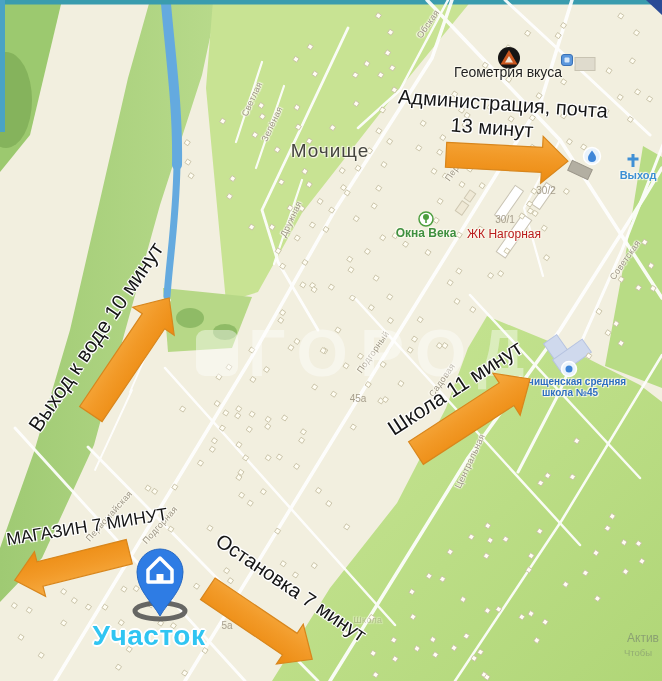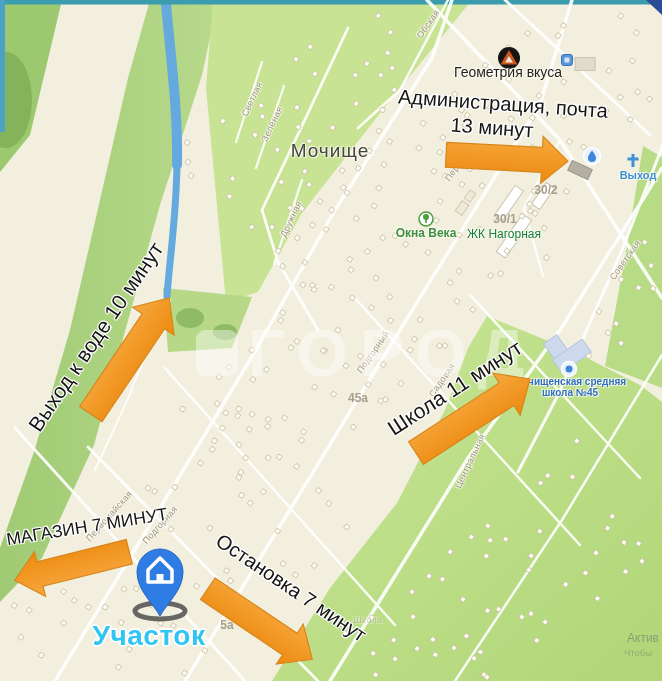--- a/index.html
+++ b/index.html
@@ -2,37 +2,37 @@
 <html><head>
 <meta charset="utf-8">
 <style>
   html,body{margin:0;padding:0;background:#ddd;font-family:"Liberation Sans",sans-serif;}
   #stage{position:relative;width:662px;height:681px;overflow:hidden;background:#f2efdf;}
   #stage svg.layer{position:absolute;left:0;top:0;pointer-events:none;}
   .abs{position:absolute;transform:translate(-50%,-50%);white-space:nowrap;}
   .halo{text-shadow:-1px -1px 0 #fff,1px -1px 0 #fff,-1px 1px 0 #fff,1px 1px 0 #fff,0 0 3px #fff;}
   .softhalo{text-shadow:0 0 2px #fdfbf0,0 0 2px #fdfbf0,1px 1px 1px #fdfbf0,-1px -1px 1px #fdfbf0;}
   .street{font-size:9px;color:#9b9484;letter-spacing:.3px;}
-  .bnum{font-size:12px;color:#a79f8d;font-weight:bold;}
+  .bnum{font-size:10px;color:#a79f8d;}
   .town{font-size:19px;color:#45453f;letter-spacing:1px;}
   .poi{font-size:12px;}
   .ann{font-size:20px;color:#161616;font-weight:400;}
   
   .a-admin1{left:503px;top:104px;transform:translate(-50%,-50%) rotate(4deg);}
   .a-admin2{left:492px;top:128px;transform:translate(-50%,-50%) rotate(4deg);}
   .a-water{left:96px;top:337px;font-size:21px;transform:translate(-50%,-50%) rotate(-56deg);}
   .a-school{left:455px;top:388px;font-size:21px;transform:translate(-50%,-50%) rotate(-33deg);}
   .a-shop{left:87px;top:527px;font-size:17.5px;transform:translate(-50%,-50%) rotate(-9deg);}
   .a-bus{left:291px;top:588px;transform:translate(-50%,-50%) rotate(34deg);}
   .a-plot{left:149px;top:636px;font-size:28px;font-weight:700;letter-spacing:.5px;color:#30c5f2;
           text-shadow:-2px 0 0 #fff,2px 0 0 #fff,0 -2px 0 #fff,0 2px 0 #fff,-1px -1px 0 #fff,1px 1px 0 #fff,1px -1px 0 #fff,-1px 1px 0 #fff;}
   
   .p-geom{left:508px;top:72px;font-size:14px;color:#1f1f1f;}
   .p-okna{left:426px;top:233px;color:#3e8f3f;font-weight:700;font-size:12px;}
-  .p-zhk{left:504px;top:234px;color:#15803d;font-size:12px;}
+  .p-zhk{left:504px;top:234px;color:#b91c1c;font-size:12px;}
   .p-school{left:570px;top:387px;font-size:10px;line-height:11px;color:#2e6fc0;text-align:center;font-weight:700;}
   .p-khram{left:638px;top:175px;font-size:11px;color:#3b8fd4;font-weight:700;}
   .t-town{left:306px;top:151px;padding-left:48px;}
   
   .wm{position:absolute;left:196px;top:320px;display:flex;align-items:center;gap:10px;pointer-events:none;}
   .wm-logo{width:42px;height:46px;border-radius:9px;background:rgba(255,255,255,.42);}
   .wm-text{font-size:66px;font-weight:700;letter-spacing:12px;color:rgba(255,255,255,.42);line-height:1;}
   .act1{position:absolute;left:627px;top:631px;font-size:12px;color:rgba(118,132,110,.65);white-space:nowrap;}
   .act2{position:absolute;left:624px;top:647px;font-size:9.5px;color:rgba(118,132,110,.5);white-space:nowrap;}
 </style>

